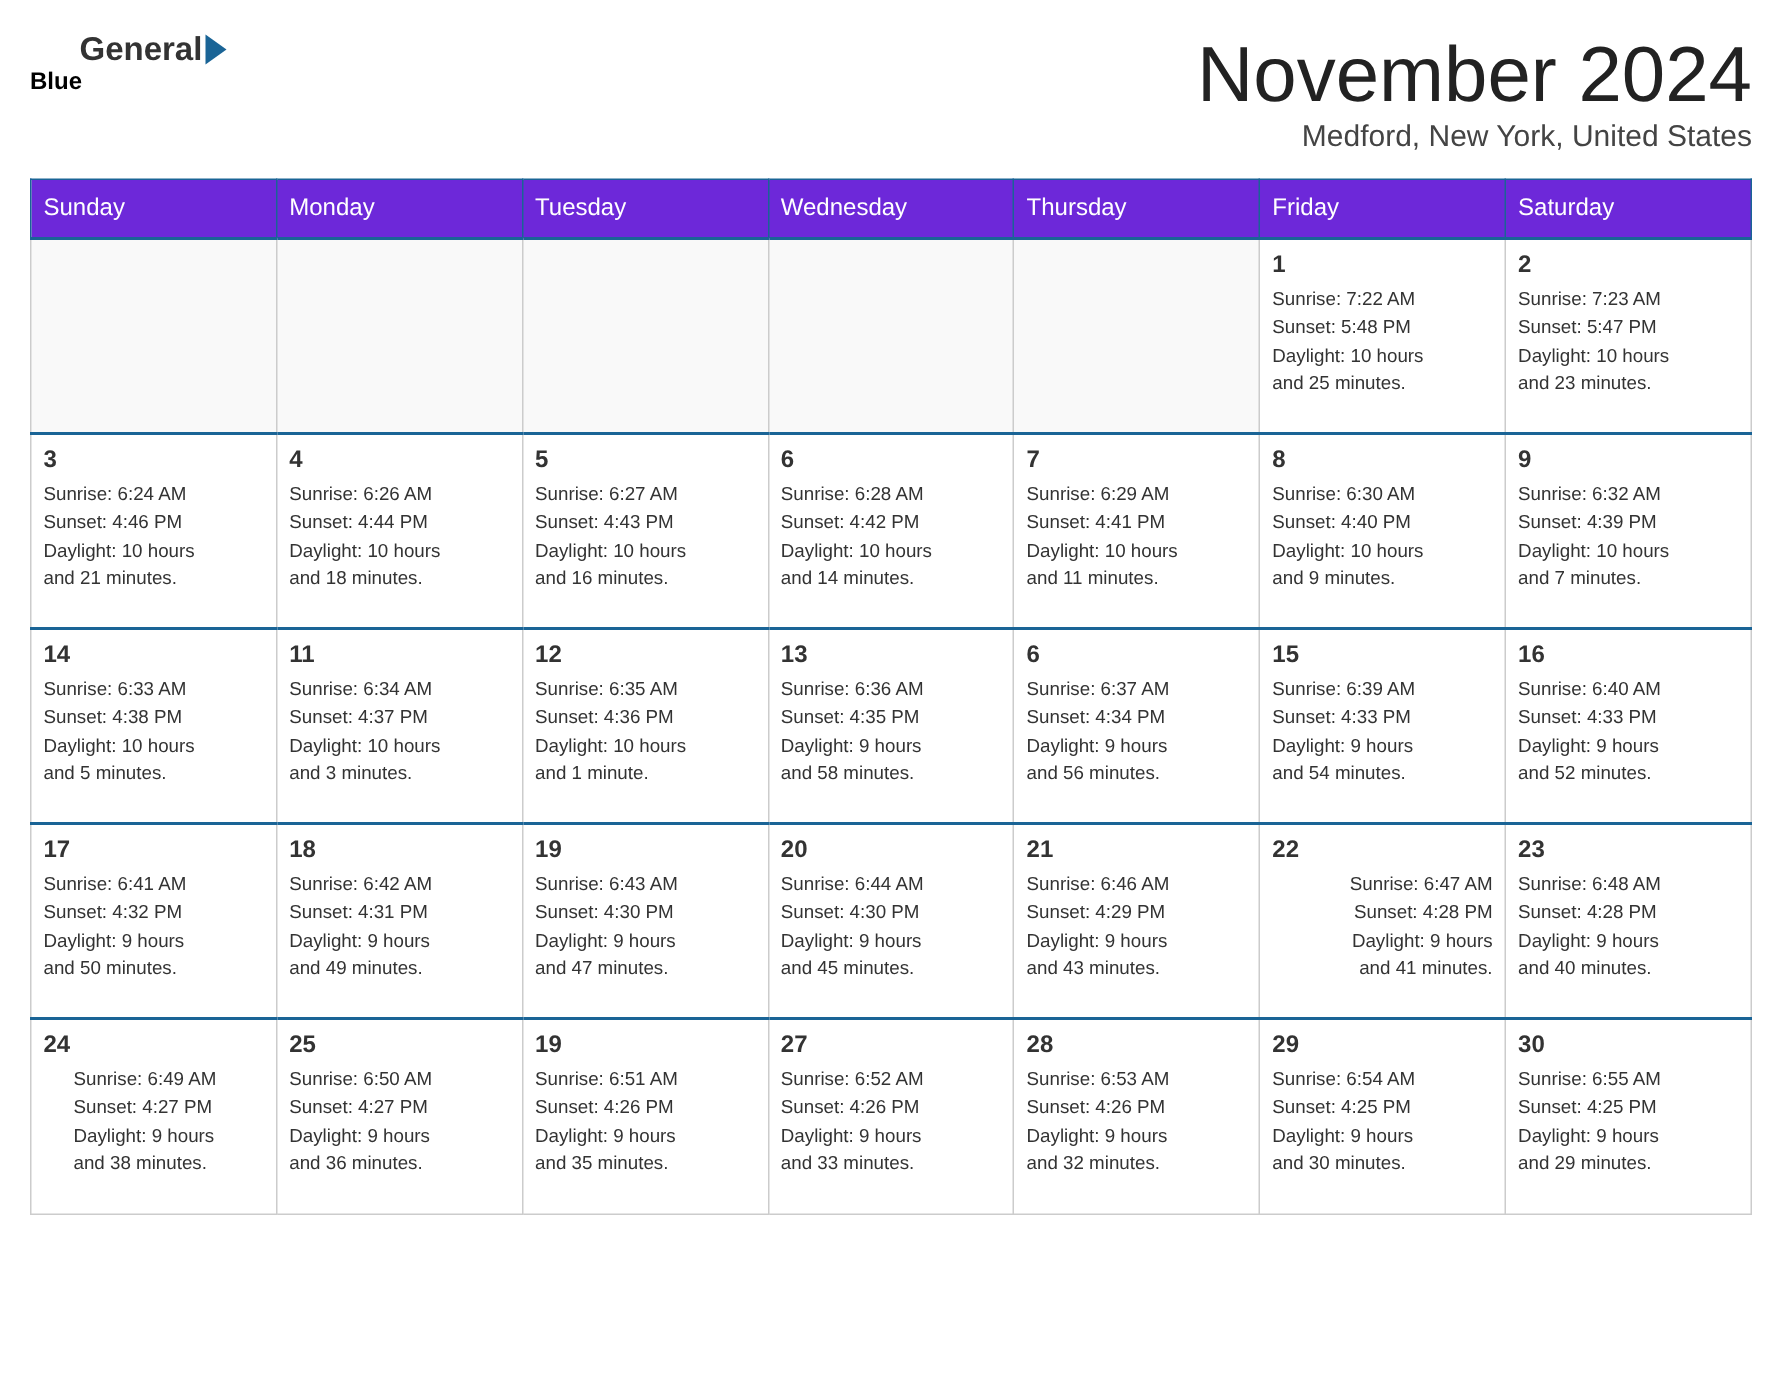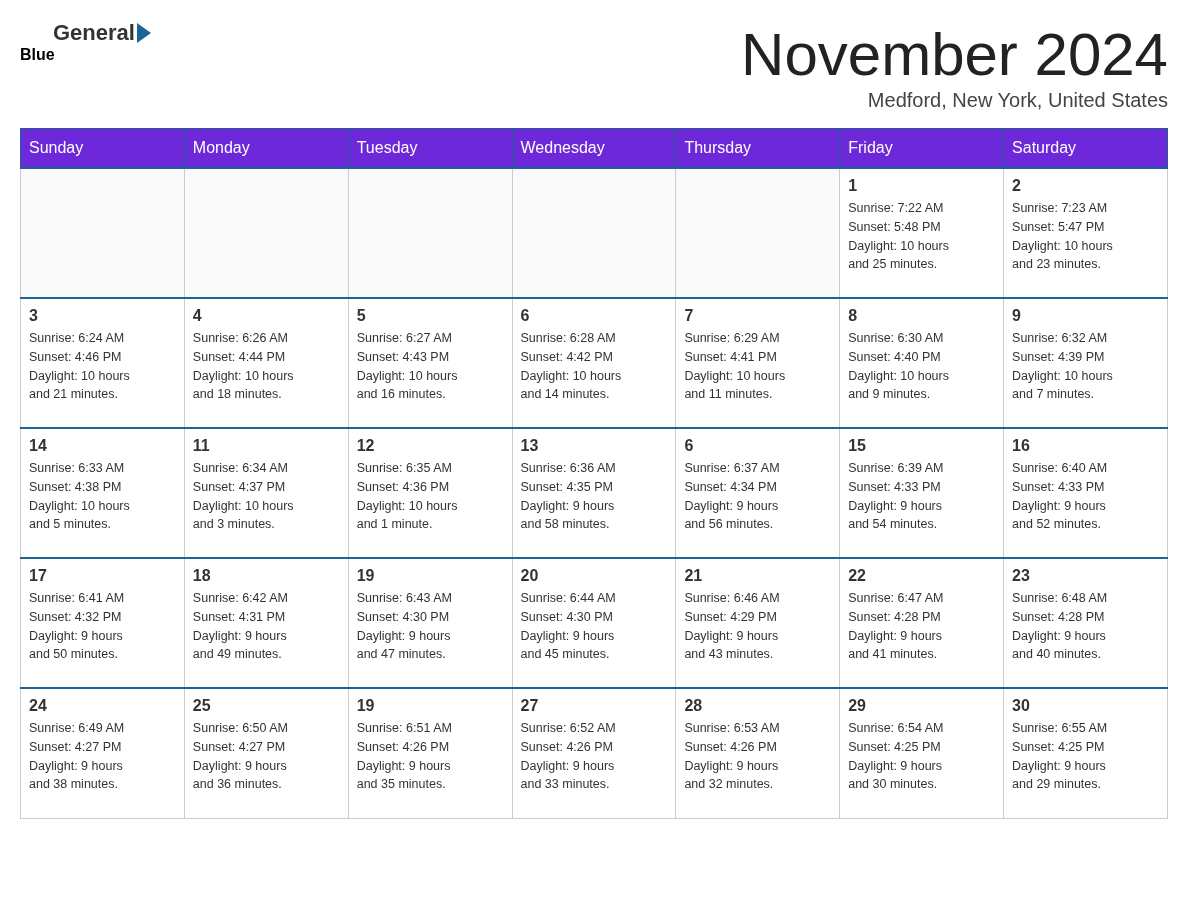--- a/index.html
+++ b/index.html
@@ -41,21 +41,21 @@
     }
     .logo-blue {
       color: #000000;
       font-size: 16px;
       font-weight: bold;
     }
     .title-block {
       text-align: right;
     }
     .calendar-title {
-      font-size: 60px;
+      font-size: 52px;
       font-weight: normal;
       color: #222;
     }
     .calendar-subtitle {
       font-size: 20px;
       color: #444;
     }
     table {
       width: 100%;
       border-collapse: collapse;
@@ -278,37 +278,37 @@
         </td>
         <td>
           <span class="day-number">21</span>
           <div class="day-info" style="white-space: pre-line;">Sunrise: 6:46 AM
 Sunset: 4:29 PM
 Daylight: 9 hours
 and 43 minutes.</div>
         </td>
         <td>
           <span class="day-number">22</span>
-          <div class="day-info" style="white-space: pre-line;">Sunrise: 6:47 AM
+          <div class="day-info" style="white-space: pre-line; text-align: right;">Sunrise: 6:47 AM
 Sunset: 4:28 PM
 Daylight: 9 hours
 and 41 minutes.</div>
         </td>
         <td>
           <span class="day-number">23</span>
           <div class="day-info" style="white-space: pre-line;">Sunrise: 6:48 AM
 Sunset: 4:28 PM
 Daylight: 9 hours
 and 40 minutes.</div>
         </td>
       </tr>
       <tr>
         <td>
           <span class="day-number">24</span>
-          <div class="day-info" style="white-space: pre-line;">Sunrise: 6:49 AM
+          <div class="day-info" style="white-space: pre-line; margin-left: 20px;">Sunrise: 6:49 AM
 Sunset: 4:27 PM
 Daylight: 9 hours
 and 38 minutes.</div>
         </td>
         <td>
           <span class="day-number">25</span>
           <div class="day-info" style="white-space: pre-line;">Sunrise: 6:50 AM
 Sunset: 4:27 PM
 Daylight: 9 hours
 and 36 minutes.</div>

